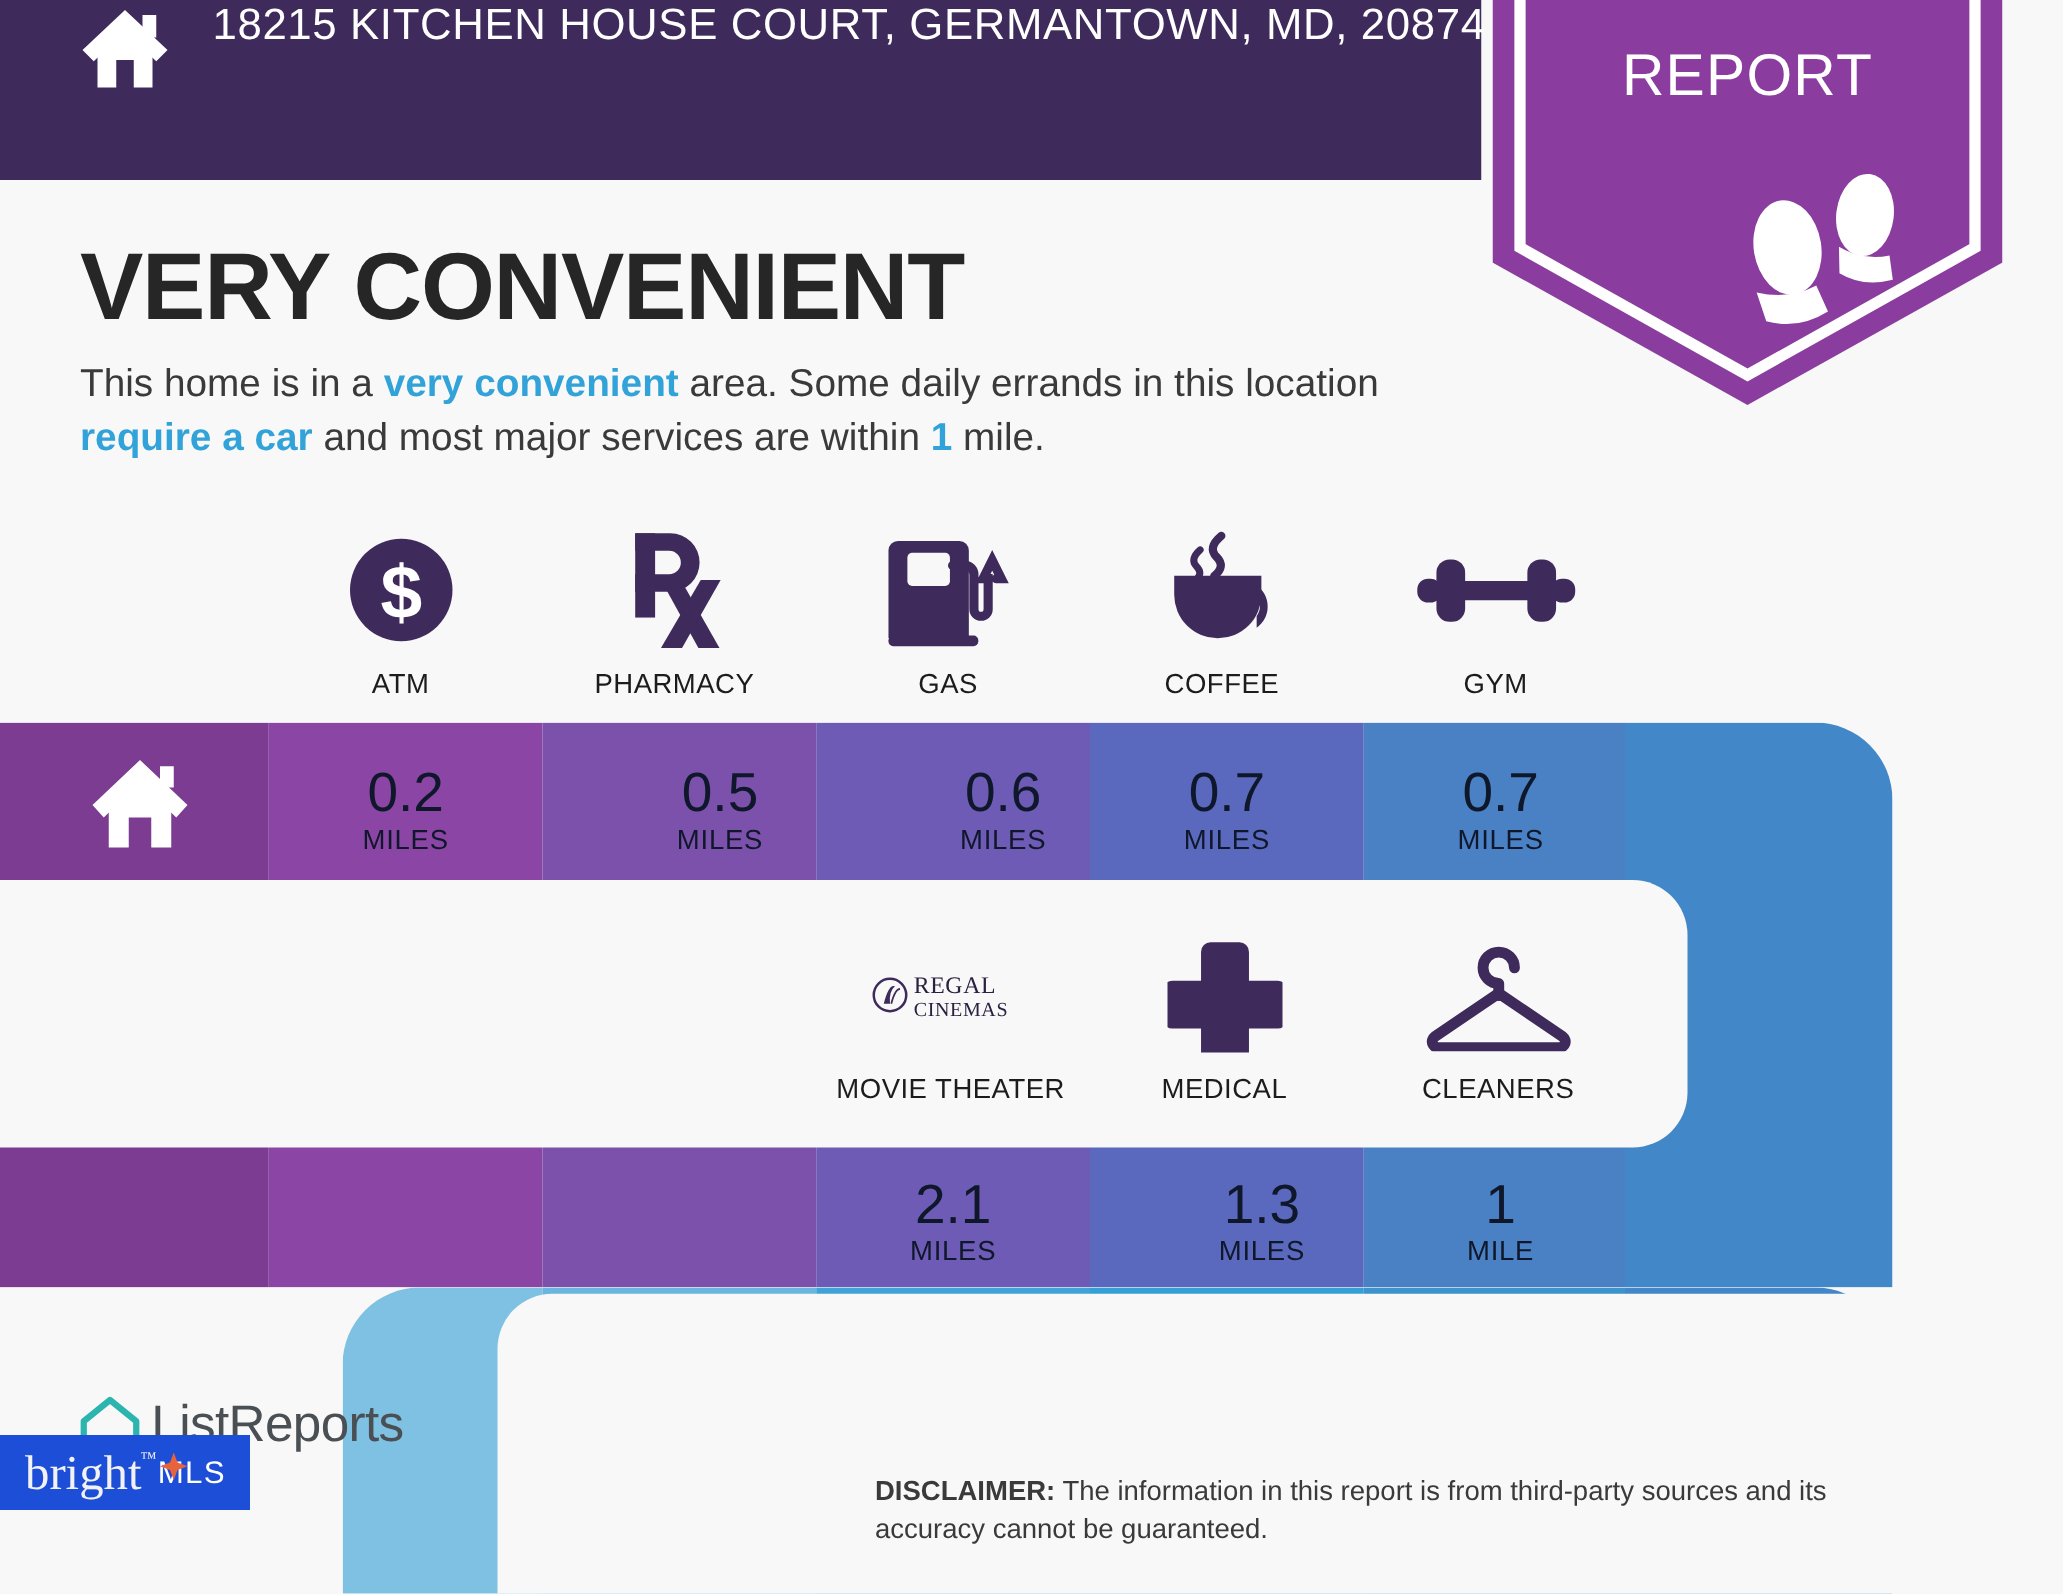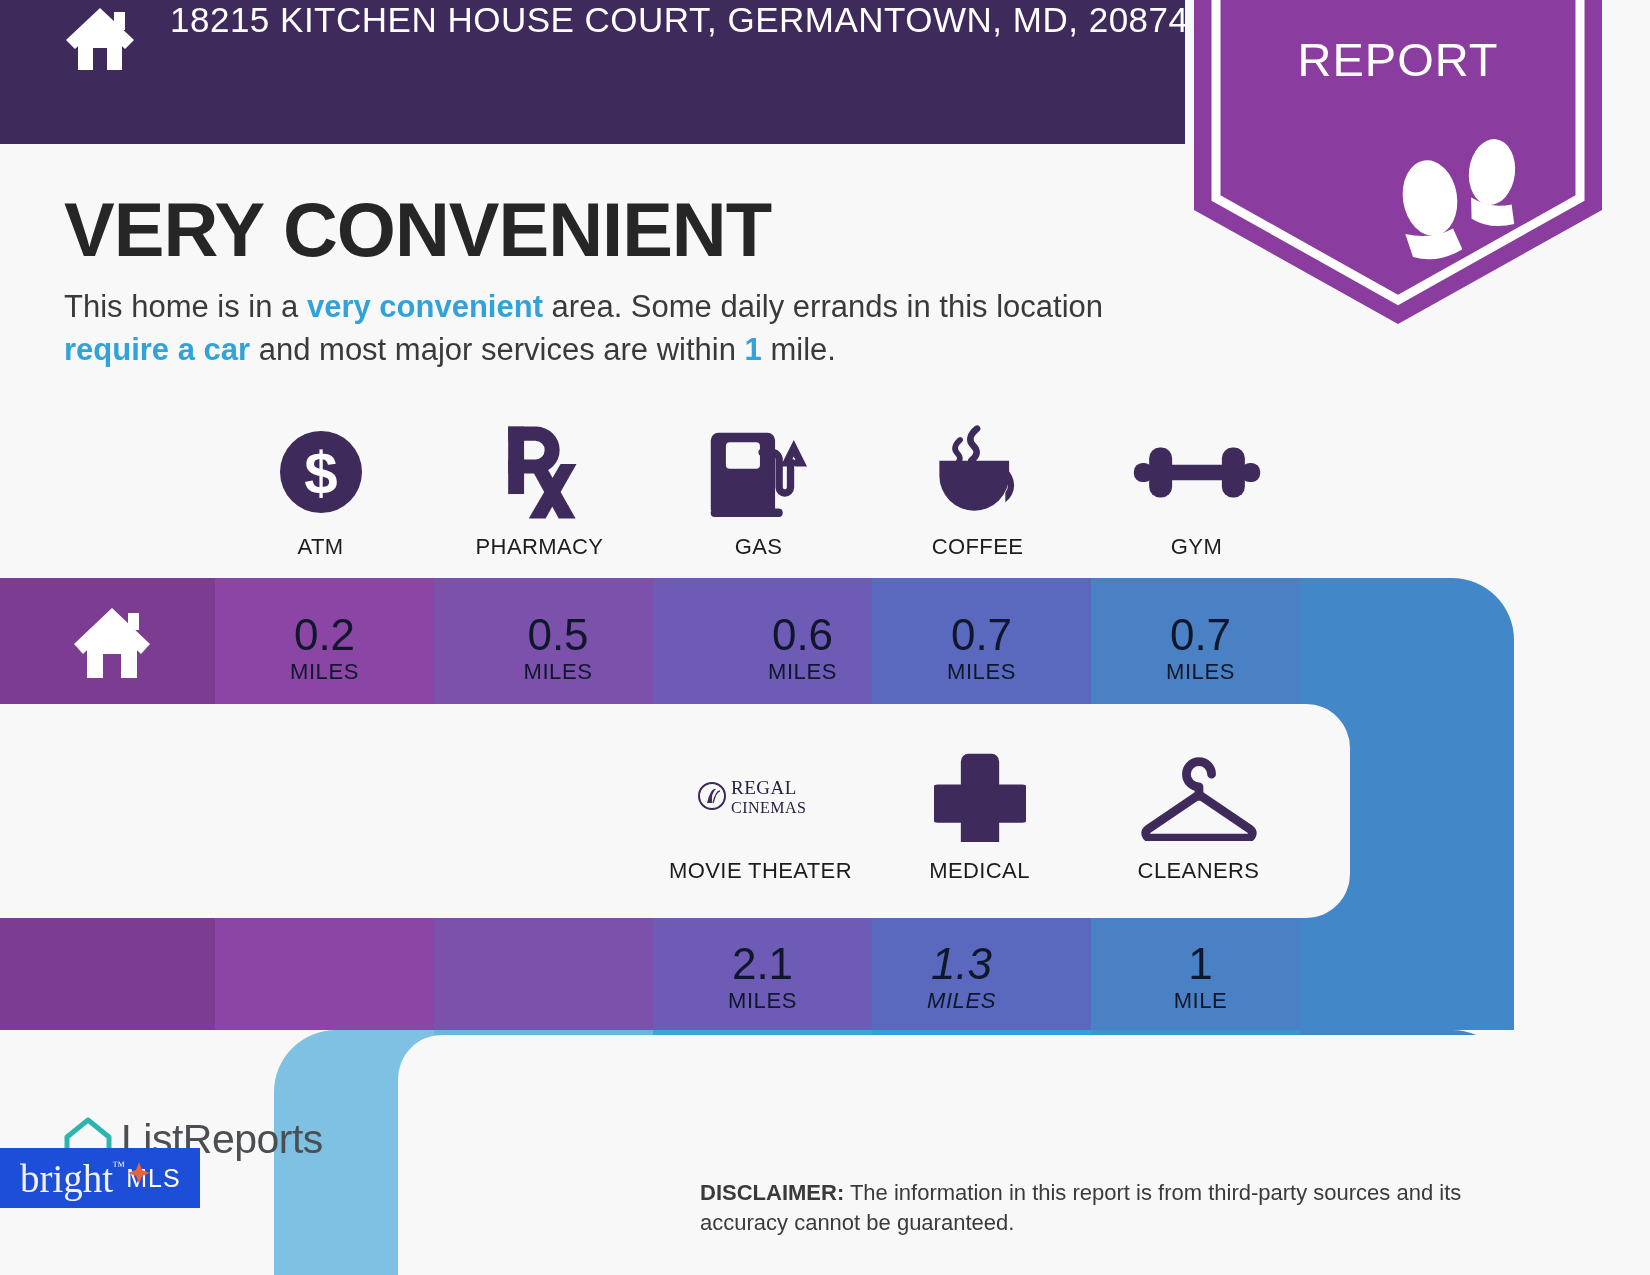--- a/index.html
+++ b/index.html
@@ -261,42 +261,42 @@
     <rect fill="#ffffff" x="58" y="13" width="11" height="17"></rect>
     <path fill="#ffffff" d="M17 48 L42 25 L67 48 L67 78 L51 78 L51 54 L33 54 L33 78 L17 78 Z"></path>
   </svg>
 </div>
 
 <div class="bar-labels">
   <div class="bar-cell" style="left:215px;top:33px;">
     <div class="bar-value">0.2</div>
     <div class="bar-unit">MILES</div>
   </div>
-  <div class="bar-cell" style="left:432px;top:33px;padding-left:33px;">
+  <div class="bar-cell" style="left:450px;top:33px;padding-left:33px;">
     <div class="bar-value">0.5</div>
     <div class="bar-unit">MILES</div>
   </div>
   <div class="bar-cell" style="left:653px;top:33px;margin-left:40px;">
     <div class="bar-value">0.6</div>
     <div class="bar-unit">MILES</div>
   </div>
   <div class="bar-cell" style="left:872px;top:33px;">
     <div class="bar-value">0.7</div>
     <div class="bar-unit">MILES</div>
   </div>
   <div class="bar-cell" style="left:1091px;top:33px;">
     <div class="bar-value">0.7</div>
     <div class="bar-unit">MILES</div>
   </div>
 
   <div class="bar-cell" style="left:653px;top:362px;">
     <div class="bar-value">2.1</div>
     <div class="bar-unit">MILES</div>
   </div>
-  <div class="bar-cell" style="left:852px;top:362px;font-style:italic;">
+  <div class="bar-cell" style="left:900px;top:362px;">
     <div class="bar-value">1.3</div>
     <div class="bar-unit">MILES</div>
   </div>
   <div class="bar-cell" style="left:1091px;top:362px;">
     <div class="bar-value">1</div>
     <div class="bar-unit">MILE</div>
   </div>
 </div>
 
 <div class="icon-row icon-row-2">

